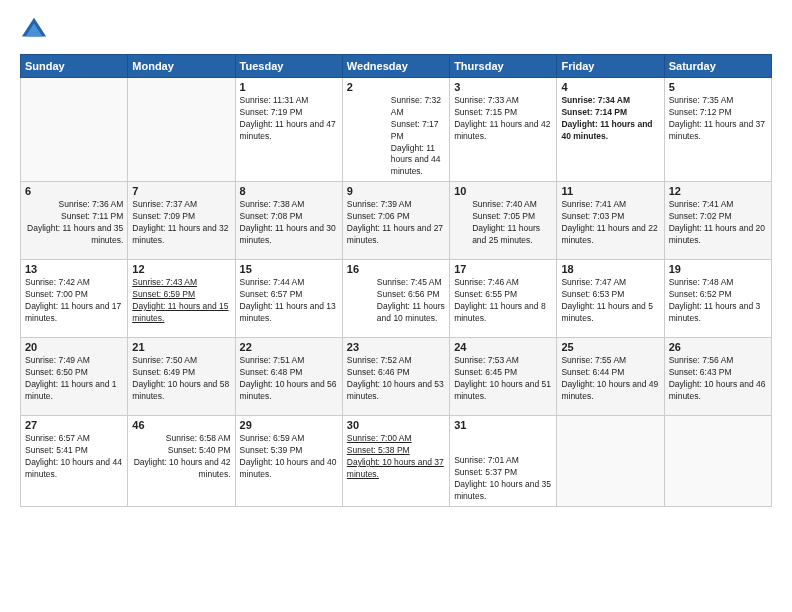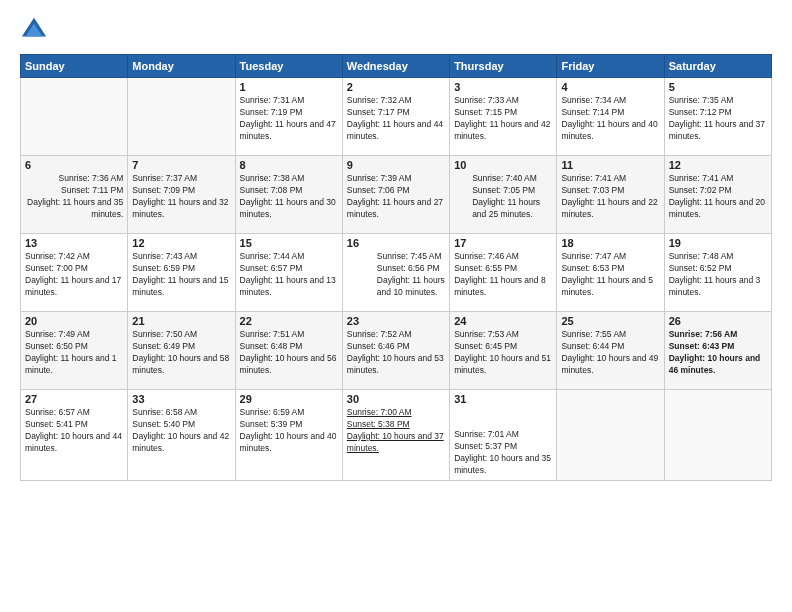--- a/index.html
+++ b/index.html
@@ -127,39 +127,39 @@
           <th>Friday</th>
           <th>Saturday</th>
         </tr>
     </thead>
     <tbody id="calendar-body">
     <tr>
           <td class="empty-cell"></td>
           <td class="empty-cell"></td>
           <td>
             <span class="day-num">1</span>
-            <div class="day-info" style="white-space: pre-line;">Sunrise: 7:31 AM
+            <div class="day-info" style="white-space: pre-line;">Sunrise: 11:31 AM
 Sunset: 7:19 PM
 Daylight: 11 hours and 47 minutes.</div>
           </td>
           <td>
             <span class="day-num">2</span>
-            <div class="day-info" style="white-space: pre-line;">Sunrise: 7:32 AM
+            <div class="day-info" style="white-space: pre-line; margin-left: 44px;">Sunrise: 7:32 AM
 Sunset: 7:17 PM
 Daylight: 11 hours and 44 minutes.</div>
           </td>
           <td>
             <span class="day-num">3</span>
             <div class="day-info" style="white-space: pre-line;">Sunrise: 7:33 AM
 Sunset: 7:15 PM
 Daylight: 11 hours and 42 minutes.</div>
           </td>
           <td>
             <span class="day-num">4</span>
-            <div class="day-info" style="white-space: pre-line;">Sunrise: 7:34 AM
+            <div class="day-info" style="white-space: pre-line; font-weight: bold;">Sunrise: 7:34 AM
 Sunset: 7:14 PM
 Daylight: 11 hours and 40 minutes.</div>
           </td>
           <td>
             <span class="day-num">5</span>
             <div class="day-info" style="white-space: pre-line;">Sunrise: 7:35 AM
 Sunset: 7:12 PM
 Daylight: 11 hours and 37 minutes.</div>
           </td>
         </tr>
@@ -209,21 +209,21 @@
         </tr>
         <tr>
           <td>
             <span class="day-num">13</span>
             <div class="day-info" style="white-space: pre-line;">Sunrise: 7:42 AM
 Sunset: 7:00 PM
 Daylight: 11 hours and 17 minutes.</div>
           </td>
           <td>
             <span class="day-num">12</span>
-            <div class="day-info" style="white-space: pre-line;">Sunrise: 7:43 AM
+            <div class="day-info" style="white-space: pre-line; text-decoration: underline;">Sunrise: 7:43 AM
 Sunset: 6:59 PM
 Daylight: 11 hours and 15 minutes.</div>
           </td>
           <td>
             <span class="day-num">15</span>
             <div class="day-info" style="white-space: pre-line;">Sunrise: 7:44 AM
 Sunset: 6:57 PM
 Daylight: 11 hours and 13 minutes.</div>
           </td>
           <td>
@@ -283,35 +283,35 @@
 Daylight: 10 hours and 51 minutes.</div>
           </td>
           <td>
             <span class="day-num">25</span>
             <div class="day-info" style="white-space: pre-line;">Sunrise: 7:55 AM
 Sunset: 6:44 PM
 Daylight: 10 hours and 49 minutes.</div>
           </td>
           <td>
             <span class="day-num">26</span>
-            <div class="day-info" style="white-space: pre-line; font-weight: bold;">Sunrise: 7:56 AM
+            <div class="day-info" style="white-space: pre-line;">Sunrise: 7:56 AM
 Sunset: 6:43 PM
 Daylight: 10 hours and 46 minutes.</div>
           </td>
         </tr>
         <tr>
           <td>
             <span class="day-num">27</span>
             <div class="day-info" style="white-space: pre-line;">Sunrise: 6:57 AM
 Sunset: 5:41 PM
 Daylight: 10 hours and 44 minutes.</div>
           </td>
           <td>
-            <span class="day-num">33</span>
-            <div class="day-info" style="white-space: pre-line;">Sunrise: 6:58 AM
+            <span class="day-num">46</span>
+            <div class="day-info" style="white-space: pre-line; text-align: right;">Sunrise: 6:58 AM
 Sunset: 5:40 PM
 Daylight: 10 hours and 42 minutes.</div>
           </td>
           <td>
             <span class="day-num">29</span>
             <div class="day-info" style="white-space: pre-line;">Sunrise: 6:59 AM
 Sunset: 5:39 PM
 Daylight: 10 hours and 40 minutes.</div>
           </td>
           <td>

